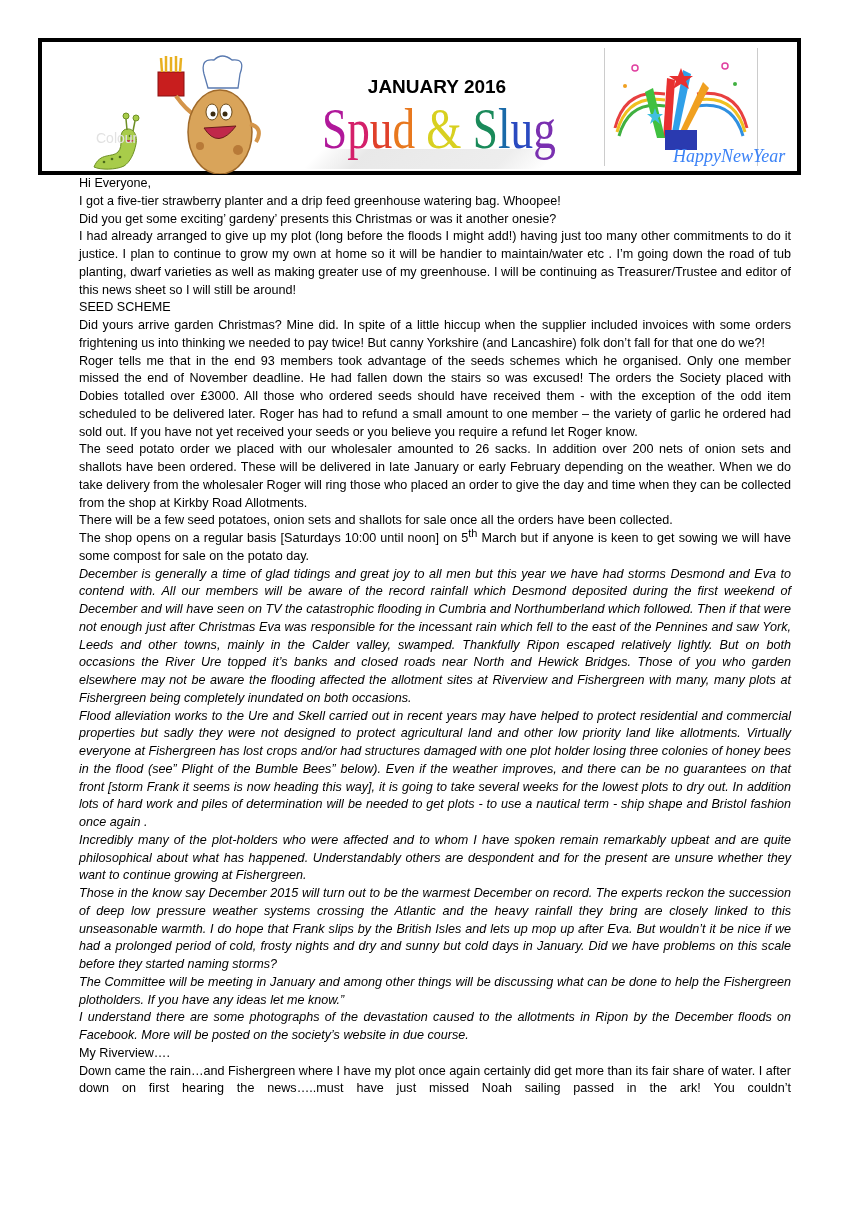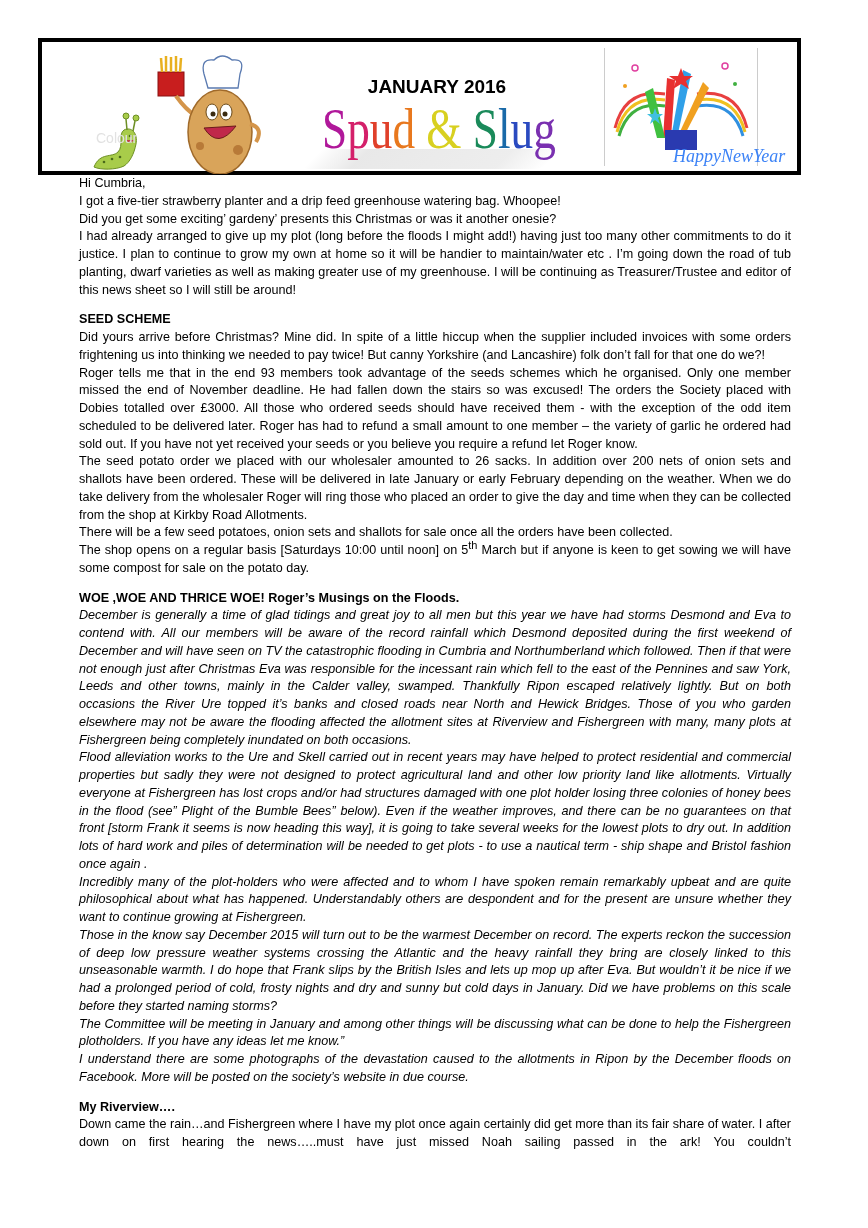--- a/index.html
+++ b/index.html
@@ -9,21 +9,21 @@
   .potato { position: absolute; left: 110px; top: 12px; width: 125px; height: 120px; }
   .title { position: absolute; left: 295px; top: 22px; width: 200px; text-align: center; font-weight: bold; font-size: 19px; letter-spacing: 0px; margin-top: 12px; }
   .logo { position: absolute; left: 270px; top: 55px; width: 250px; height: 75px; }
   .logo-text { position: absolute; left: 10px; top: 0; font-family: "Liberation Serif", serif; font-size: 58px; line-height: 64px; transform: scaleX(0.78); transform-origin: left top; white-space: nowrap; }
   .logo-shadow { position: absolute; left: 0; top: 52px; width: 240px; height: 20px; background: linear-gradient(90deg, rgba(200,200,200,0) 0%, rgba(180,180,180,0.5) 20%, rgba(190,190,190,0.45) 80%, rgba(200,200,200,0) 100%); transform: skewX(-45deg); border-radius: 6px; opacity: 0.6; }
   .hny { position: absolute; left: 562px; top: 6px; width: 152px; height: 118px; border-left: 1px solid #ccc; border-right: 1px solid #ccc; }
   .hny-label { position: absolute; left: 20px; top: 98px; font-family: "Liberation Serif", serif; font-style: italic; font-size: 18px; color: #3b82f6; white-space: nowrap; margin-left: 48px; }
   .content { position: absolute; left: 79px; top: 175px; width: 712px; font-size: 12.6px; line-height: 17.75px; }
   .content p { margin: 0; text-align: justify; }
   .content p.full { text-align-last: justify; }
-  .content .h { font-weight: bold; margin-top: 12px; }
+  .content .h { font-weight: normal; }
   .content .it { font-style: italic; }
   sup { font-size: 11px; line-height: 0; vertical-align: 5px; }
 </style>
 </head>
 <body>
 
 <div class="header-box">
 
   <svg class="slug" viewBox="0 0 62 60">
     <path d="M4 55 C10 40 22 46 28 40 C34 34 28 22 34 18 C42 14 48 22 46 32 C44 42 40 50 34 54 C26 58 10 58 4 55 Z" fill="#a8cc4a" stroke="#6d8f25" stroke-width="1"></path>
@@ -83,33 +83,32 @@
       <circle cx="30" cy="20" r="3" fill="none" stroke="#e040a0" stroke-width="1.5"></circle>
       <circle cx="120" cy="18" r="3" fill="none" stroke="#e040a0" stroke-width="1.5"></circle>
       <circle cx="20" cy="38" r="2" fill="#f0a020"></circle>
         <circle cx="130" cy="36" r="2" fill="#40b040"></circle>
     </svg>
     <div class="hny-label">HappyNewYear</div>
   </div>
 </div>
 
 <div class="content">
-  <p>Hi Cumbria,</p>
+  <p>Hi Everyone,</p>
   <p>I got a five-tier strawberry planter and a drip feed greenhouse watering bag. Whoopee!</p>
   <p>Did you get some exciting’ gardeny’ presents this Christmas or was it another onesie?</p>
   <p>I had already arranged to give up my plot (long  before the floods I might add!) having just too many other commitments to do it justice. I plan to continue to grow my own at home so it will be handier to maintain/water etc . I’m going down the road of tub planting, dwarf varieties as well as making greater use of my greenhouse. I will be continuing as Treasurer/Trustee and editor of this news sheet so I will still be around!</p>
 
   <p class="h">SEED SCHEME</p>
-  <p>Did yours arrive before Christmas? Mine did. In spite of a little hiccup when the supplier included invoices with  some orders frightening us into thinking we needed to pay twice! But canny Yorkshire  (and Lancashire) folk don’t fall for that one do we?!</p>
+  <p>Did yours arrive garden Christmas? Mine did. In spite of a little hiccup when the supplier included invoices with  some orders frightening us into thinking we needed to pay twice! But canny Yorkshire  (and Lancashire) folk don’t fall for that one do we?!</p>
   <p>Roger tells me that in the end 93 members took advantage of the seeds schemes which he organised.  Only one member missed the end of November deadline.  He had fallen down the stairs so was excused!  The orders the Society placed with Dobies totalled over £3000.  All those who ordered seeds should have received them - with the exception of the odd item scheduled to be delivered later.  Roger has had to refund a small amount to one member – the variety of garlic he ordered had sold out.  If you have not yet received your seeds or you believe you require a refund let Roger know.</p>
   <p>The seed potato order we placed with our wholesaler amounted to 26 sacks.  In addition over 200 nets of onion sets and shallots have been ordered.  These will be delivered in late January or early February depending on the weather. When we do take delivery from the wholesaler Roger will ring those who placed an order to give the day and time when they can be collected from the shop at Kirkby Road Allotments.</p>
   <p>There will be a few seed potatoes, onion sets and shallots for sale once all the orders have been collected.</p>
   <p><span>The shop opens on a regular basis [Saturdays 10:00 until noon] on 5</span><sup>th</sup><span> March but if anyone is keen to get sowing we will have some compost for sale on the potato day.</span></p>
 
-  <p class="h">WOE ,WOE AND THRICE WOE!   Roger’s Musings on the Floods.</p>
   <p class="it">December is generally a time of glad tidings and great joy to all men but this year we have had storms Desmond and Eva to contend with.  All our members will be aware of the record rainfall which Desmond deposited during the first weekend of December and will have seen on TV the catastrophic flooding in Cumbria and Northumberland which followed.  Then if that were not enough just after Christmas Eva was responsible for the incessant rain which fell to the east of the Pennines and saw York, Leeds and other towns, mainly in the Calder valley, swamped.  Thankfully Ripon escaped relatively lightly.  But on both occasions the River Ure topped it’s banks and closed roads near North and Hewick Bridges.  Those of you who garden elsewhere may not be aware the flooding affected the allotment sites at Riverview and Fishergreen with many, many plots at Fishergreen being completely inundated on both occasions.</p>
   <p class="it">Flood alleviation works to the Ure and Skell carried out in recent years may have helped to protect residential and commercial properties but sadly they were not designed to protect agricultural land and other low priority land like allotments.  Virtually everyone at Fishergreen has lost crops and/or had structures damaged with one plot holder losing three colonies of honey bees in the flood (see” Plight of the Bumble Bees” below).  Even if the weather improves, and there can be no guarantees on that front [storm Frank it seems is now heading this way], it is going to take several weeks for the lowest plots to dry out.  In addition lots of hard work and piles of determination will be needed to get plots - to use a nautical term - ship shape and Bristol fashion once again .</p>
   <p class="it">Incredibly many of the plot-holders who were affected and to whom I have spoken remain remarkably upbeat and are quite philosophical about what has happened.  Understandably others are despondent and for the present are unsure whether they want to continue growing at Fishergreen.</p>
   <p class="it">Those in the know say December 2015 will turn out to be the warmest December on record.  The experts reckon the succession of deep low pressure weather systems crossing the Atlantic and the heavy rainfall they bring are closely linked to this unseasonable warmth.  I do hope that Frank slips by the British Isles and lets up mop up after Eva.  But wouldn’t it be nice if we had a prolonged period of cold, frosty nights and dry and sunny but cold days in January.  Did we  have problems on this scale before they started naming storms?</p>
   <p class="it">The Committee will be meeting in January and among other things will be discussing what can be done to help the Fishergreen plotholders.  If you have any ideas let me know.”</p>
   <p class="it">I understand there are some photographs of the devastation caused to the allotments in Ripon by the December floods on Facebook.  More will be  posted on the society’s website in due course.</p>
 
   <p class="h">My Riverview….</p>
   <p class="full">Down came the rain…and Fishergreen where I have my plot  once again certainly did get more than its fair share of water. I after down on first hearing the news…..must have just missed Noah sailing passed in the ark! You couldn’t</p>
 </div>

